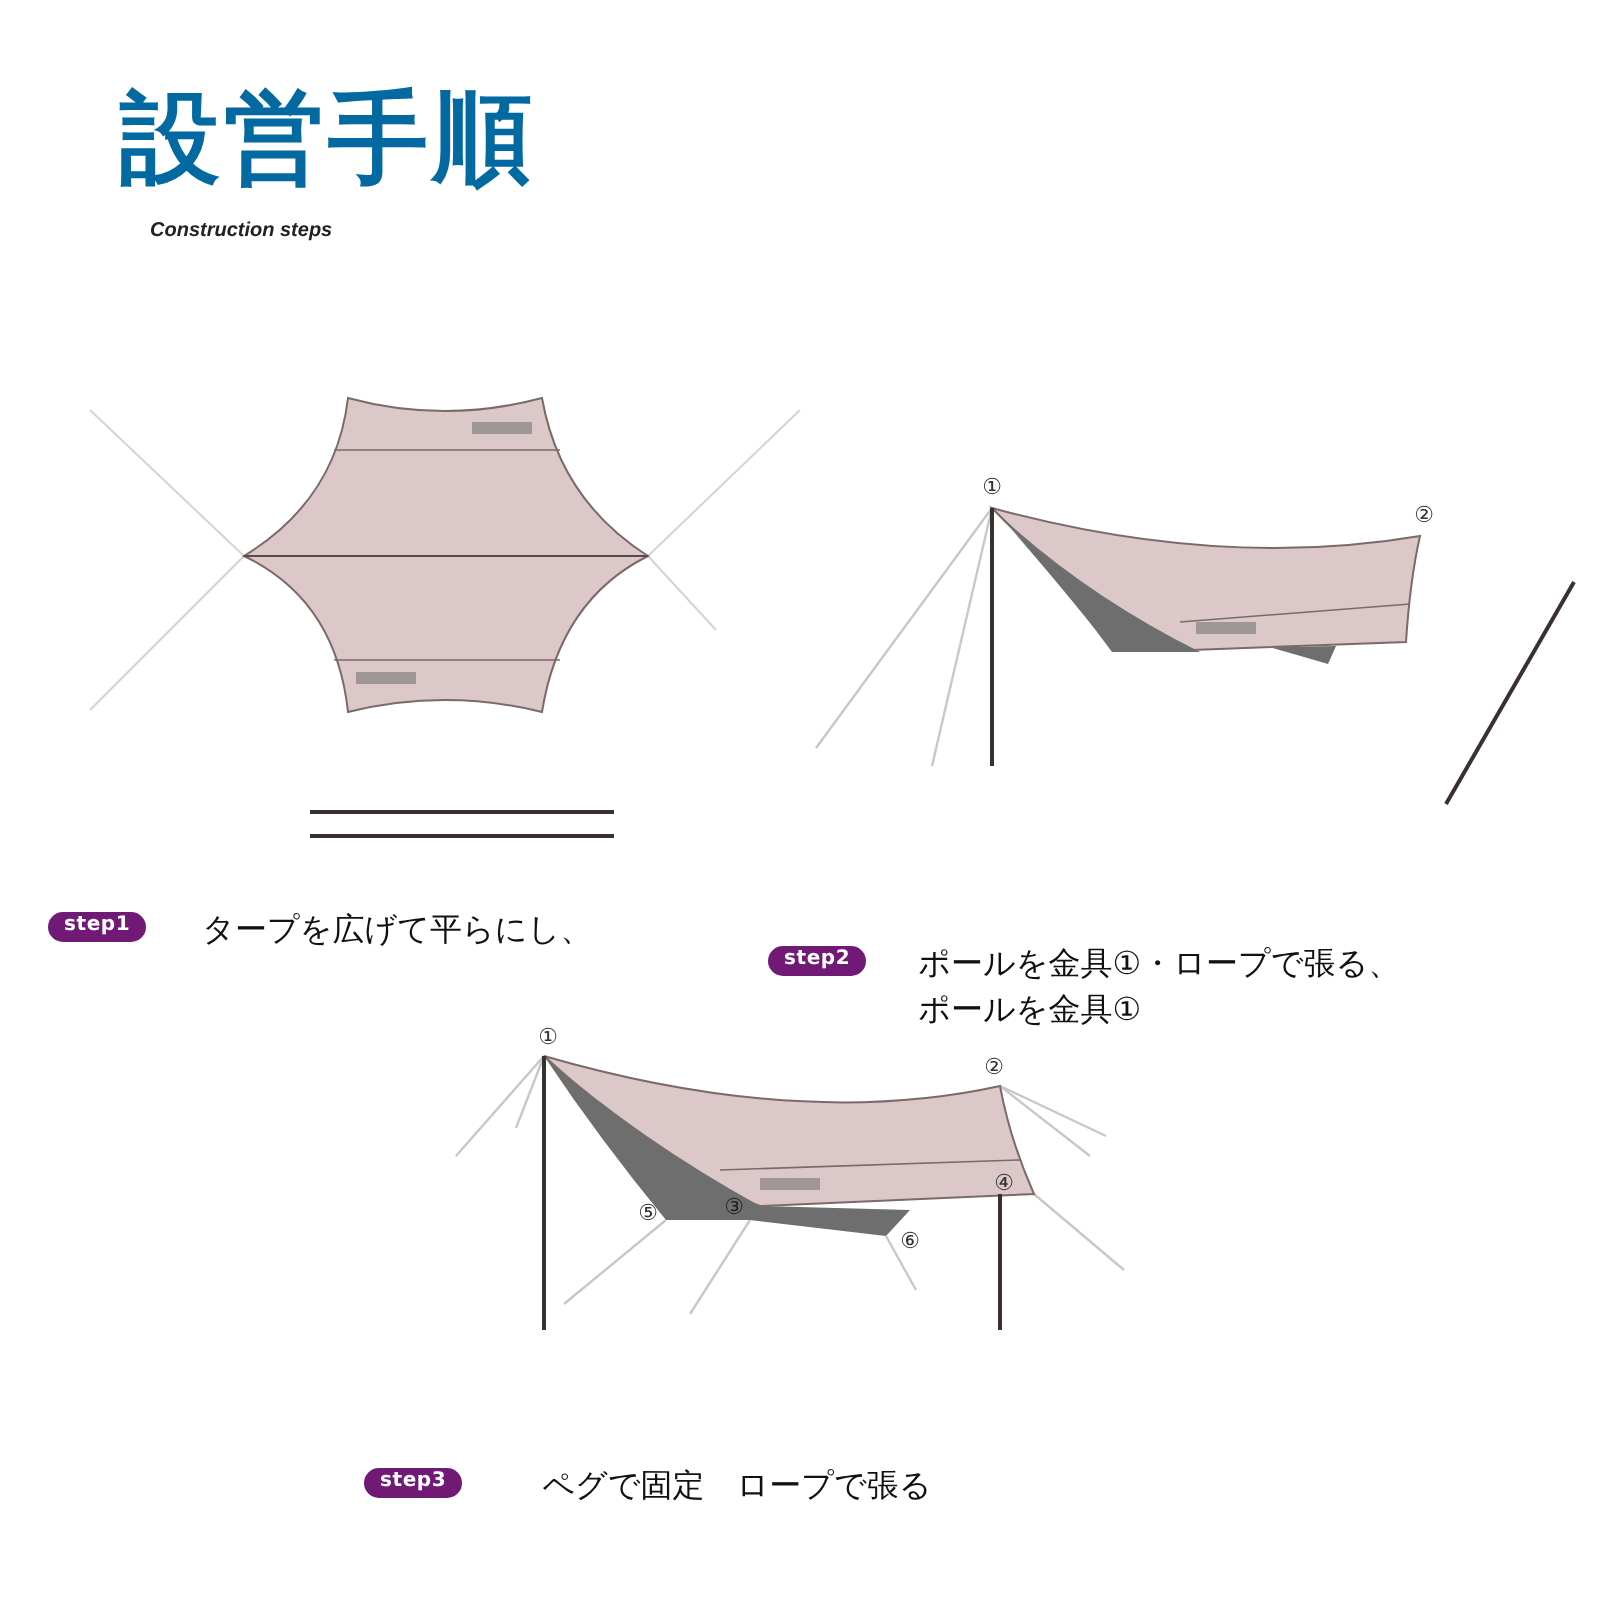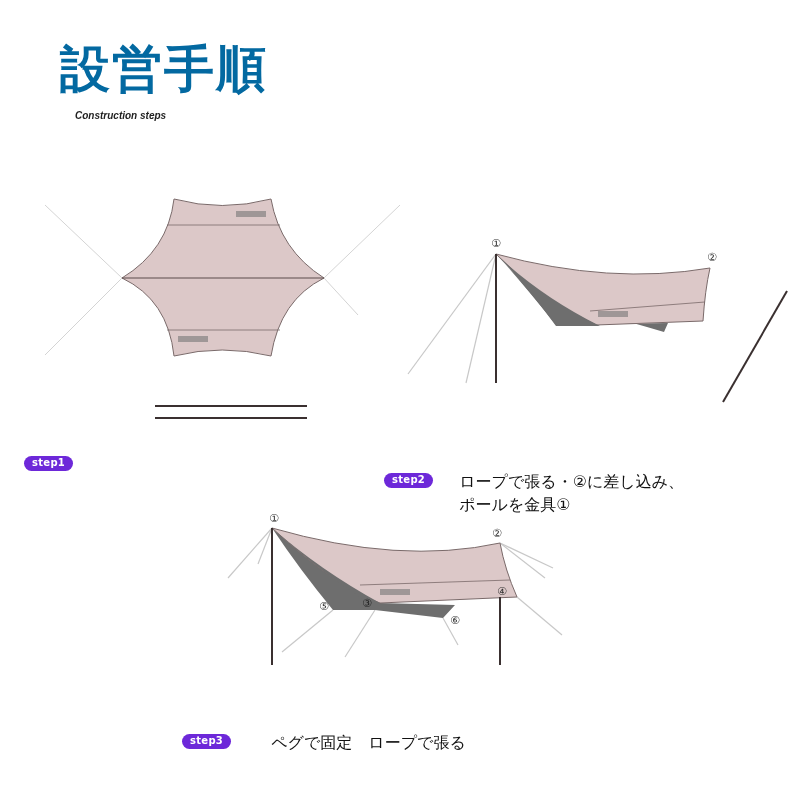--- a/index.html
+++ b/index.html
@@ -4,21 +4,21 @@
 <style>
   html, body { margin: 0; padding: 0; background: #ffffff; }
   body { width: 800px; height: 800px; position: relative; overflow: hidden;
          font-family: "DejaVu Sans", sans-serif; color: #111; }
   .title { position: absolute; left: 60px; top: 44px; font-size: 50px; font-weight: 900;
            letter-spacing: 2px; line-height: 1; margin: 0; color: #0369a1;
            font-family: "DejaVu Sans", sans-serif; }
   .subtitle { position: absolute; left: 75px; top: 110px; font-size: 10px; font-style: italic;
               font-weight: bold; color: #222; font-family: "Liberation Sans", sans-serif; }
   .step { position: absolute; display: flex; align-items: flex-start; }
-  .badge { background: #6d28d9; color: #fff; border-radius: 8px; font-size: 10px; font-weight: bold;
+  .badge { background: #701a75; color: #fff; border-radius: 8px; font-size: 10px; font-weight: bold;
            padding: 1px 8px 2px; line-height: 12px; margin-top: 3px; letter-spacing: 0.3px;
            font-family: "DejaVu Sans", sans-serif; }
   .step-text { font-size: 16px; line-height: 23px; margin-left: 26px; color: #111; }
   .step-text span { display: block; }
   svg.fig { position: absolute; left: 0; top: 0; }
 </style>
 </head>
 <body>
 
 <h1 class="title">設営手順</h1>
@@ -77,27 +77,28 @@
     <text x="367" y="607" text-anchor="middle" font-size="11" fill="#222">③</text>
     <text x="502" y="595" text-anchor="middle" font-size="11" fill="#333">④</text>
     <text x="324" y="610" text-anchor="middle" font-size="11" fill="#333">⑤</text>
     <text x="455" y="624" text-anchor="middle" font-size="11" fill="#333">⑥</text>
   </g>
 </svg>
 
 <div class="step" style="left:24px; top:453px;">
   <span class="badge">step1</span>
   <div class="step-text" style="margin-left:28px;">
+    <span>タープを広げて平らにし、</span>
   </div>
 </div>
 
 <div class="step" style="left:384px; top:470px;">
   <span class="badge">step2</span>
   <div class="step-text" style="margin-left:26px;">
-    <span>ロープで張る・②に差し込み、</span>
+    <span>ポールを金具①・ロープで張る、</span>
     <span>ポールを金具①</span>
   </div>
 </div>
 
 <div class="step" style="left:182px; top:731px;">
   <span class="badge">step3</span>
   <div class="step-text" style="margin-left:40px;">
     <span>ペグで固定　ロープで張る</span>
   </div>
 </div>

